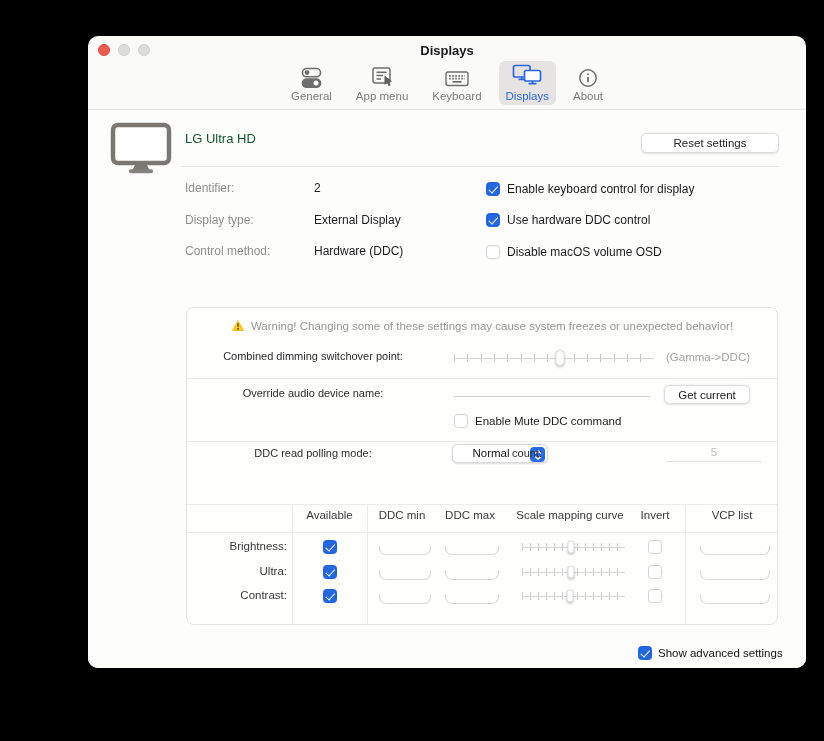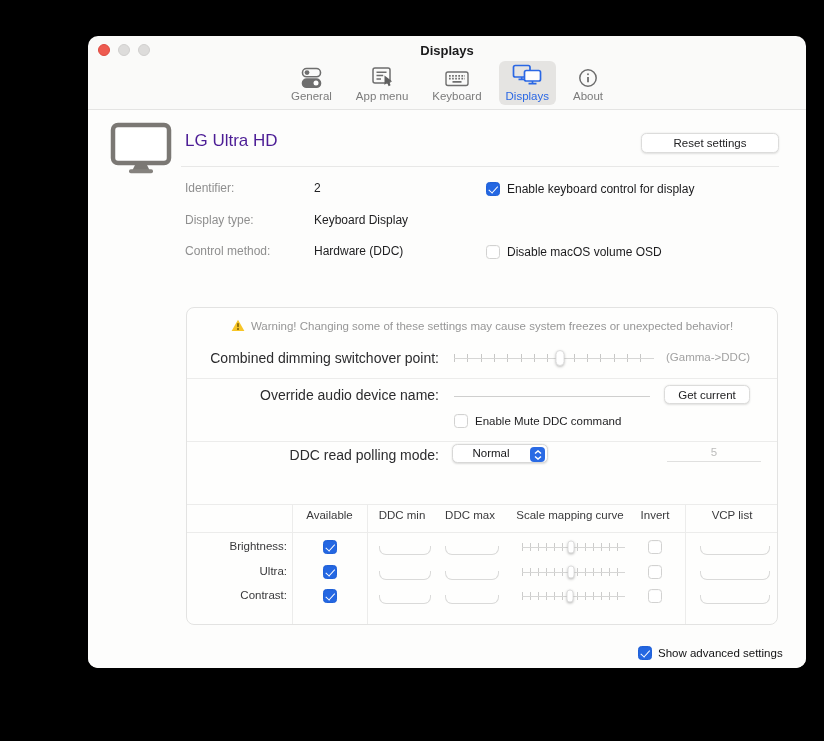--- a/index.html
+++ b/index.html
@@ -27,38 +27,38 @@
   .tbitem { display:flex; flex-direction:column; align-items:center; gap:1px; padding:3px 7px 2px; border-radius:6px; }
   .tbitem.selected { background:#e5e4e2; }
   .tbicon { height:25px; display:flex; align-items:flex-end; justify-content:center; }
   .tblabel { font-size:11.5px; color:#7b7b7b; line-height:13px; }
   .tbitem.selected .tblabel { color:#2a67e4; }
 
   .content { position:absolute; left:0; top:74px; right:0; bottom:0; background:#fdfdfc; }
 
   
   .big-monitor { position:absolute; left:22px; top:86px; }
-  .display-name { position:absolute; left:97px; top:95px; font-size:17px; color:#4c1d95; }
+  .display-name { position:absolute; left:97px; top:95px; font-size:13px; color:#14532d; }
   .btn { background:#fff; border:0.5px solid #dcdcdb; border-radius:5.5px; box-shadow:0 0.5px 2px rgba(0,0,0,.12); display:flex; align-items:center; justify-content:center; font-size:11.5px; color:#232325; }
   .reset-btn { position:absolute; left:553px; top:97px; width:138px; height:20px; }
   .hdr-div { position:absolute; left:93px; top:130px; width:598px; height:1px; background:#e8e8e7; }
 
   
   .info-label { position:absolute; left:97px; width:120px; height:16px; color:#8f8f8f; }
   .info-value { position:absolute; left:226px; height:16px; color:#212123; }
   .optrow { position:absolute; left:398px; display:flex; align-items:center; gap:7px; height:16px; color:#1c1c1e; }
 
   .cb { width:14px; height:14px; flex:0 0 14px; border-radius:3.5px; background:#fff; border:1px solid #d2d2d1; box-shadow:inset 0 0.5px 1px rgba(0,0,0,.04); display:inline-flex; align-items:center; justify-content:center; }
   .cb.checked { background:#2467e2; border-color:#2061d8; }
   .cb.checked::after { content:""; width:3.5px; height:7.5px; border:solid #fff; border-width:0 1.8px 1.8px 0; transform:rotate(42deg); margin-top:-2px; }
 
   
   .advbox { position:absolute; left:98px; top:271px; width:592px; height:318px; background:#fefefd; border:1px solid #e3e3e2; border-radius:8px;text-decoration:underline; }
   .warnrow { position:absolute; left:0; right:0; top:11px; display:flex; justify-content:center; align-items:center; gap:6px; color:#979797; font-size:11.5px; }
-  .flabel { position:absolute; left:0; width:252px; text-align:right; font-size:14px; color:#2c2c2e; height:15px; }
+  .flabel { position:absolute; left:0; width:252px; text-align:center; font-size:11px; color:#2c2c2e; height:15px; }
   .hdiv { position:absolute; left:0; right:0; height:1px; background:#ececeb; }
   .suffix { position:absolute; font-size:11.5px; color:#a2a2a2; }
 
   
   .slider { position:absolute; height:16px; }
   .slider .line { position:absolute; left:0; right:0; top:7.5px; height:1px; background:#d6d6d5; }
   .slider .ticks { position:absolute; left:0; right:0; top:4px; height:8px; background-image:repeating-linear-gradient(90deg,#c7c7c6 0 1px,transparent 1px 13.3px); }
   .slider.mini .ticks { background-image:repeating-linear-gradient(90deg,#cccccb 0 1px,transparent 1px 7.9px); }
   .slider .thumb { position:absolute; top:50%; transform:translate(-50%,-50%); width:9px; height:16px; background:#fff; border:0.5px solid #dedede; border-radius:4.5px; box-shadow:0 1px 2.5px rgba(0,0,0,.25); }
   .slider.mini .thumb { width:7px; height:13px; border-radius:3.5px; }
@@ -167,27 +167,31 @@
         <rect x="19" y="47.2" width="24" height="4" rx="1.8" fill="#85827e"></rect>
       </svg>
     </div>
     <div class="display-name">LG Ultra HD</div>
     <div class="btn reset-btn">Reset settings</div>
     <div class="hdr-div"></div>
 
     <div class="info-label" style="top:145px">Identifier:</div>
     <div class="info-value" style="top:145px">2</div>
     <div class="info-label" style="top:177px">Display type:</div>
-    <div class="info-value" style="top:177px">Keyboard Display</div>
+    <div class="info-value" style="top:177px">External Display</div>
     <div class="info-label" style="top:208px">Control method:</div>
     <div class="info-value" style="top:208px">Hardware (DDC)</div>
 
     <div class="optrow" style="top:145px">
       <span class="cb checked"></span>
       <span>Enable keyboard control for display</span>
+    </div>
+    <div class="optrow" style="top:176px">
+      <span class="cb checked"></span>
+      <span>Use hardware DDC control</span>
     </div>
     <div class="optrow" style="top:208px">
       <span class="cb"></span>
       <span>Disable macOS volume OSD</span>
     </div>
 
     <div class="advbox">
 
       <div class="warnrow">
         <span style="display:flex">
@@ -223,20 +227,21 @@
       <div class="flabel" style="top:139px">DDC read polling mode:</div>
       <div class="popup" style="left:265px; top:136px;">
         <span class="ptext">Normal</span>
         <span class="stepper">
           <svg width="8" height="10" viewBox="0 0 8 10" fill="none" stroke="#fff" stroke-width="1.4">
             <path d="M1 3.6 L4 0.9 L7 3.6"></path>
             <path d="M1 6.4 L4 9.1 L7 6.4"></path>
           </svg>
         </span>
       </div>
+      <div class="flabel" style="left:214px; width:252px; top:139px">count:</div>
       <div class="count-field" style="left:480px; top:136px; width:94px;">5</div>
 
       <div class="hdiv" style="top:196px"></div>
       <div class="hdiv" style="top:224px"></div>
       <div class="vdiv" style="left:105px"></div>
       <div class="vdiv" style="left:180px"></div>
       <div class="vdiv" style="left:498px"></div>
 
       <div class="thead" style="left:105px; width:75px">Available</div>
       <div class="thead" style="left:182px; width:66px">DDC min</div>

